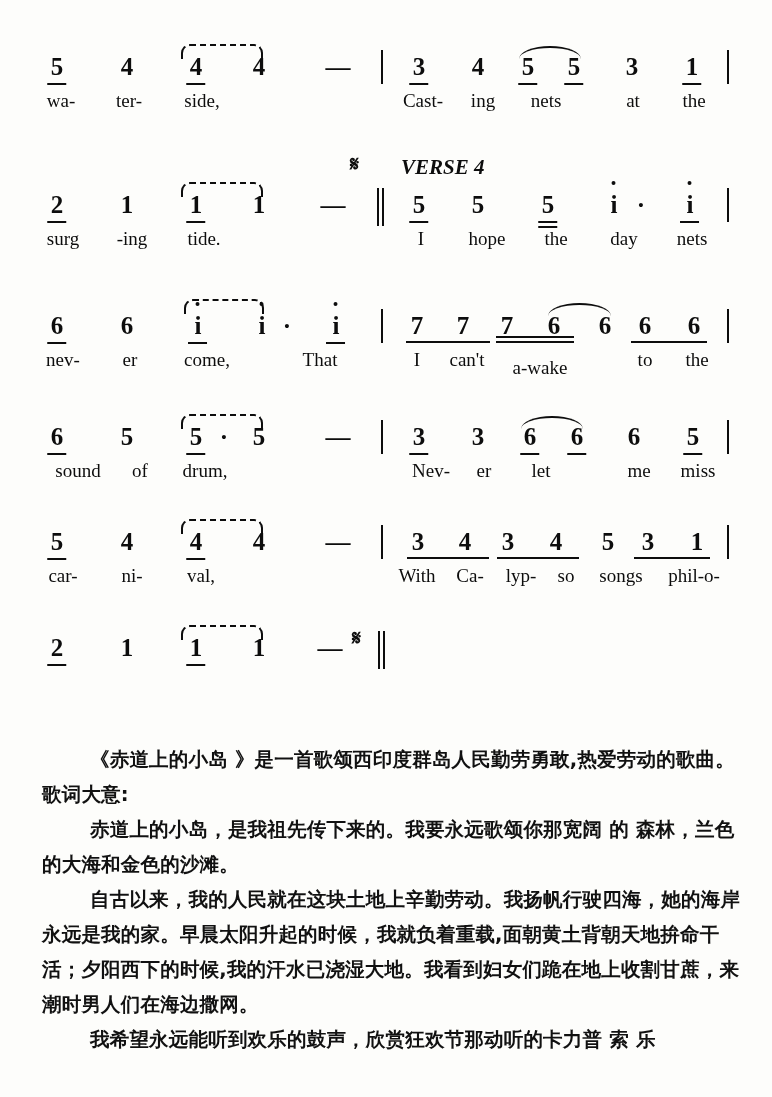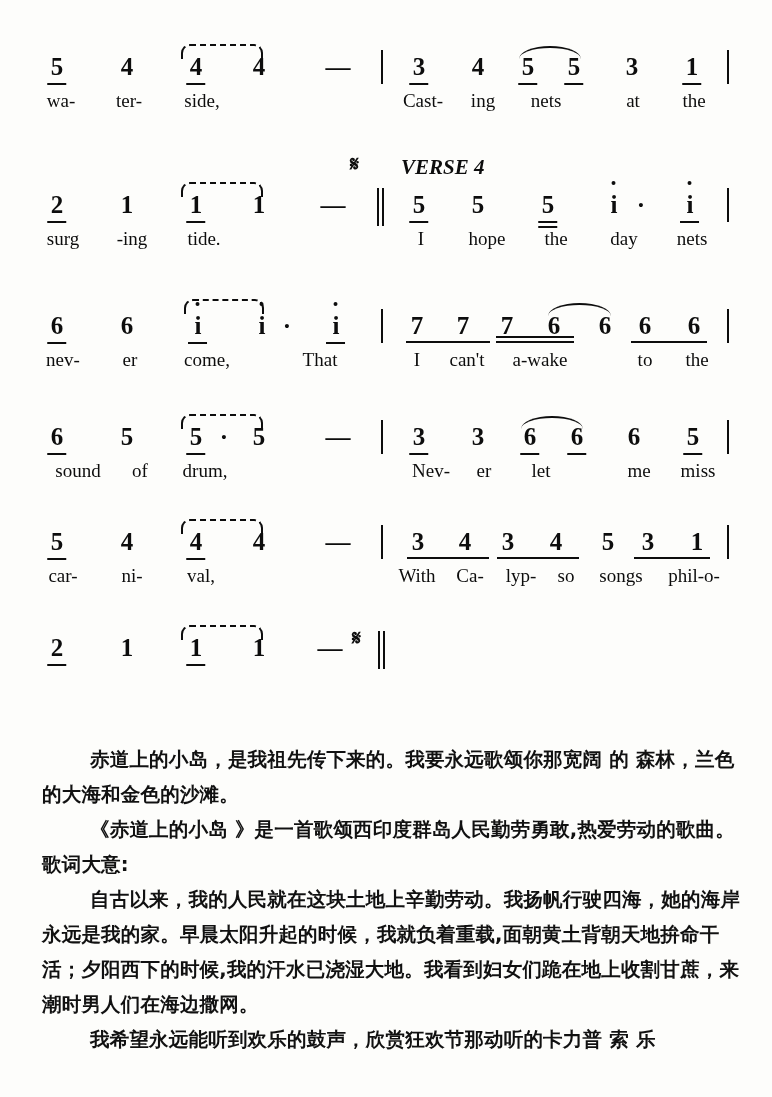--- a/index.html
+++ b/index.html
@@ -217,21 +217,21 @@
         <span class="note" style="left:694px;">6</span>
         <span class="barline" style="left:727px;"></span>
       </div>
       <div class="row-lyrics">
         <span class="lyric" style="left:63px;">nev-</span>
         <span class="lyric" style="left:130px;">er</span>
         <span class="lyric" style="left:207px;">come,</span>
         <span class="lyric" style="left:320px;">That</span>
         <span class="lyric" style="left:417px;">I</span>
         <span class="lyric" style="left:467px;">can't</span>
-        <span class="lyric" style="left:540px;">a-wake</span>
+        <span class="lyric" style="left:540px;margin-top:8px;">a-wake</span>
         <span class="lyric" style="left:645px;">to</span>
         <span class="lyric" style="left:697px;">the</span>
       </div>
     </div>
 
     <div class="sys" style="position:absolute;left:0;top:414px;width:772px;">
       <div class="row-notes">
         <span class="note ul1" style="left:57px;">6</span>
         <span class="note" style="left:127px;">5</span>
         <div class="tiebox" style="left:181px;top:0px;width:78px;"></div>
@@ -307,19 +307,19 @@
         <span class="dblbar" style="left:378px;">
             <i></i>
             <i></i>
           </span>
       </div>
     </div>
 
   </div>
 
   <div class="prose">
+    <p>《赤道上的小岛 》是一首歌颂西印度群岛人民勤劳勇敢,热爱劳动的歌曲。歌词大意:</p>
     <p>赤道上的小岛，是我祖先传下来的。我要永远歌颂你那宽阔 的 森林，兰色的大海和金色的沙滩。</p>
-    <p>《赤道上的小岛 》是一首歌颂西印度群岛人民勤劳勇敢,热爱劳动的歌曲。歌词大意:</p>
     <p>自古以来，我的人民就在这块土地上辛勤劳动。我扬帆行驶四海，她的海岸永远是我的家。早晨太阳升起的时候，我就负着重载,面朝黄土背朝天地拚命干活；夕阳西下的时候,我的汗水已浇湿大地。我看到妇女们跪在地上收割甘蔗，来潮时男人们在海边撒网。</p>
     <p>我希望永远能听到欢乐的鼓声，欣赏狂欢节那动听的卡力普 索 乐</p>
   </div>
 
 </div>
 
 </body></html>

